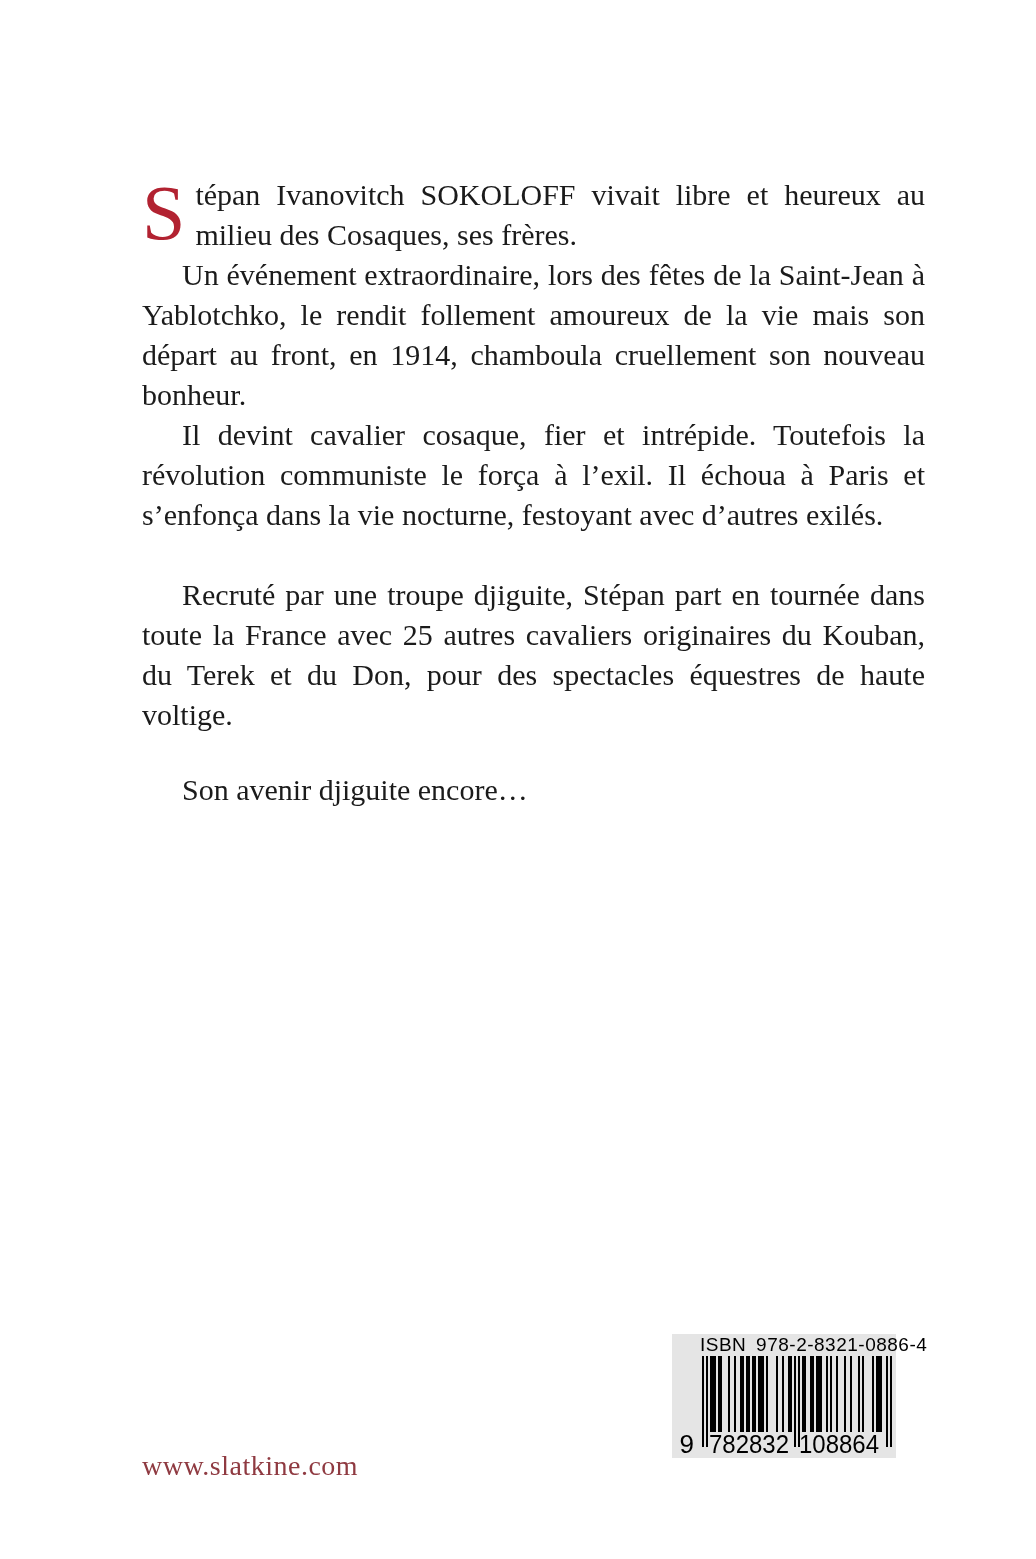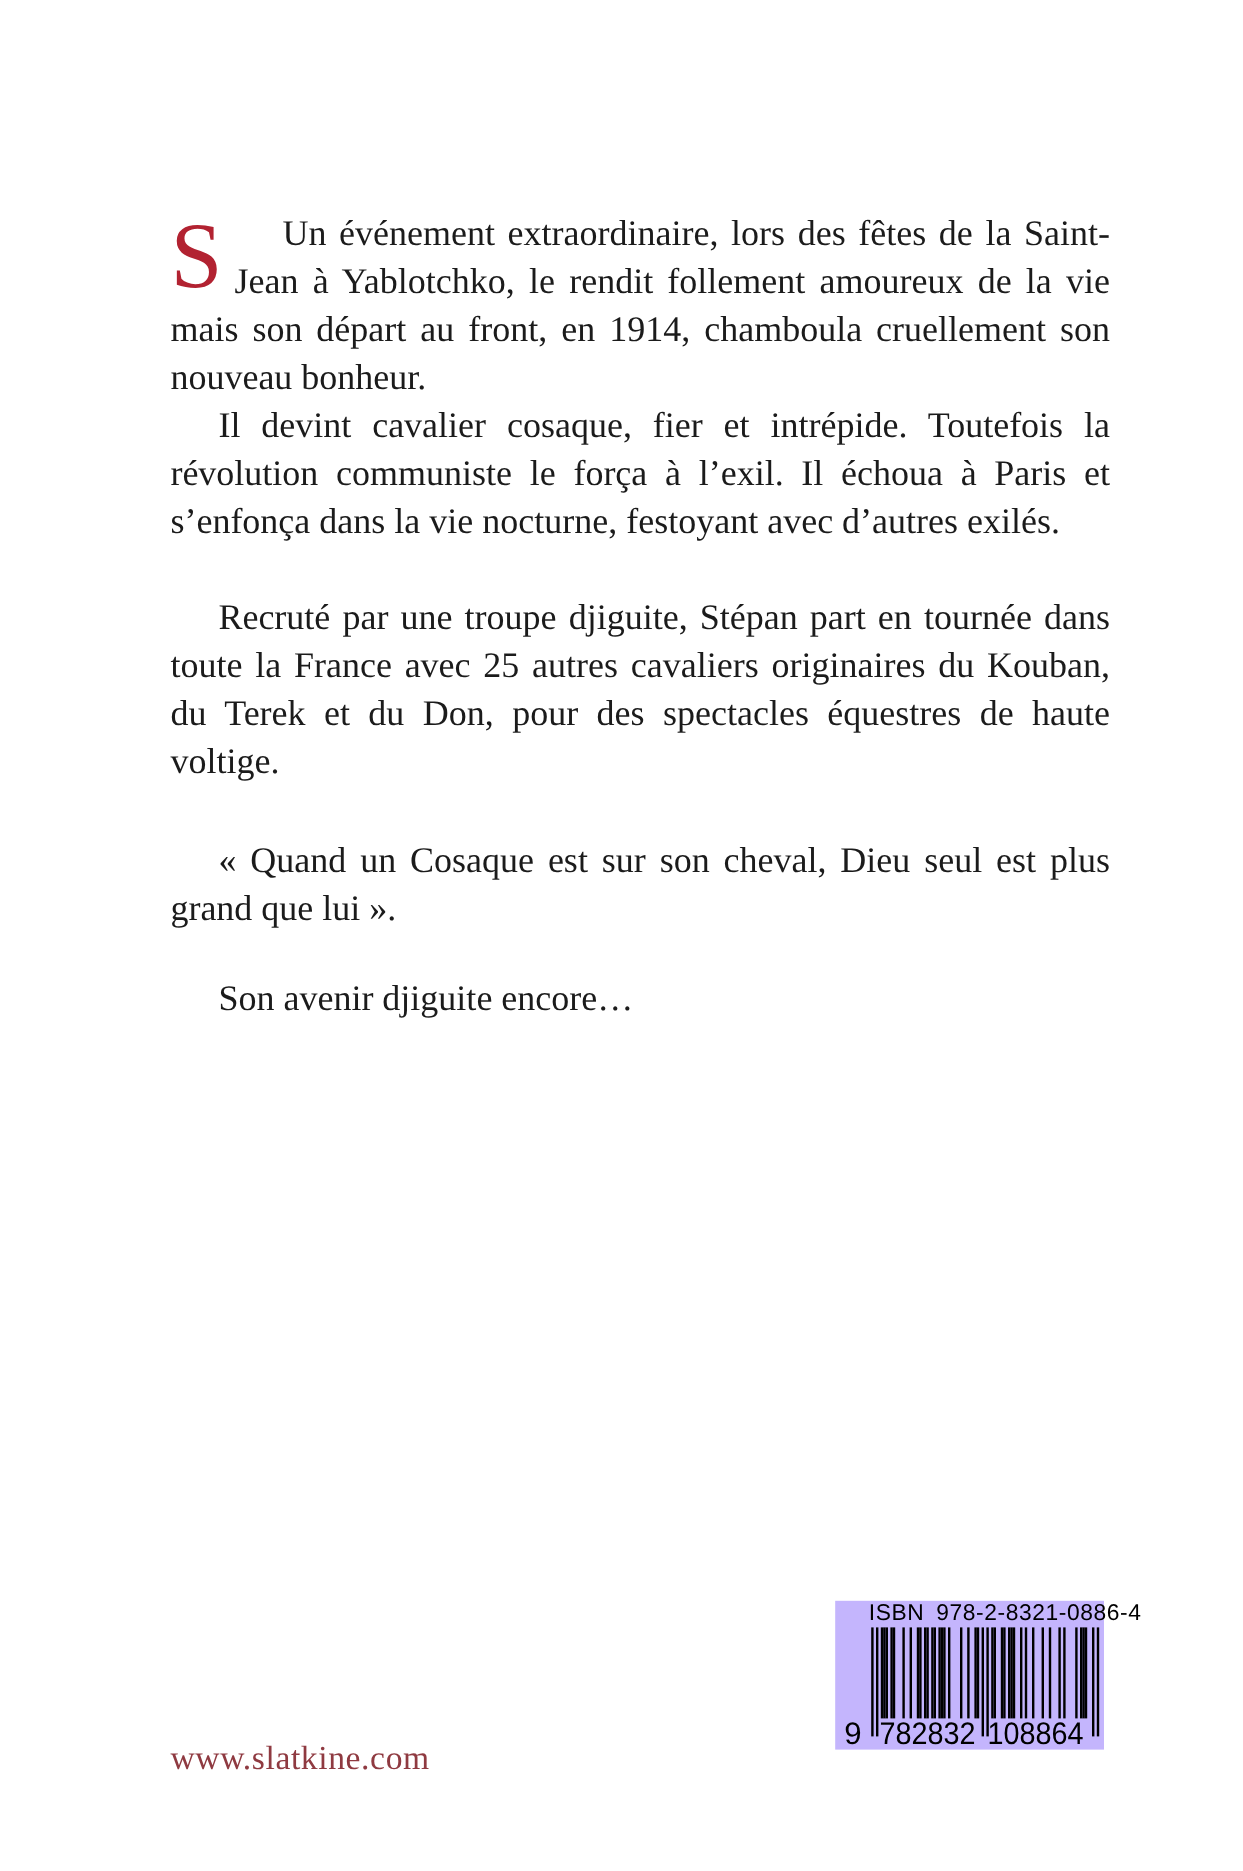--- a/index.html
+++ b/index.html
@@ -53,24 +53,24 @@
     top: 1423px;
     font-size: 28px;
     line-height: 40px;
     color: #8f3a41;
     letter-spacing: 0.5px;
     margin-top: 23px;
   }
   
   .barcode-block {
     position: absolute;
-    left: 696px;
+    left: 672px;
     top: 1334px;
     width: 224px;
-    background: #c4b5fd;
+    background: #e5e5e5;
   }
   .isbn-label {
     margin-left: 28px;
     width: 190px;
     text-align: center;
     font-family: "Liberation Sans", sans-serif;
     font-size: 19px;
     line-height: 22px;
     color: #000000;
     letter-spacing: 0.5px;
@@ -84,25 +84,24 @@
     font-size: 26px;
     fill: #000000;
   }
 </style>
 </head>
 <body>
 
 <div class="cover">
 
   <div class="synopsis">
-    <p class="para"><span class="dropcap">S</span></p>
+    <p class="para"><span class="dropcap">S</span><span>tépan Ivanovitch SOKOLOFF vivait libre et heureux au milieu des Cosaques, ses frères.</span></p>
     <p class="para indent">Un événement extraordinaire, lors des fêtes de la Saint-Jean à Yablotchko, le rendit follement amoureux de la vie mais son départ au front, en 1914, chamboula cruellement son nouveau bonheur.</p>
     <p class="para indent">Il devint cavalier cosaque, fier et intrépide. Toutefois la révolution communiste le força à l’exil. Il échoua à Paris et s’enfonça dans la vie nocturne, festoyant avec d’autres exilés.</p>
     <p class="para indent gap-p4">Recruté par une troupe djiguite, Stépan part en tournée dans toute la France avec 25 autres cavaliers originaires du Kouban, du Terek et du Don, pour des spectacles équestres de haute voltige.</p>
-    <p class="para indent gap-quote">« Quand un Cosaque est sur son cheval, Dieu seul est plus grand que lui ».</p>
     <p class="para indent gap-closing">Son avenir djiguite encore…</p>
   </div>
 
   <div class="website">www.slatkine.com</div>
 
   <div class="barcode-block">
     <div class="isbn-label">ISBN 978-2-8321-0886-4</div>
     <svg id="ean-svg" width="224" height="102" viewBox="0 0 224 102">
         <rect x="30" y="0" width="2" height="91"></rect>
         <rect x="34" y="0" width="2" height="91"></rect>

